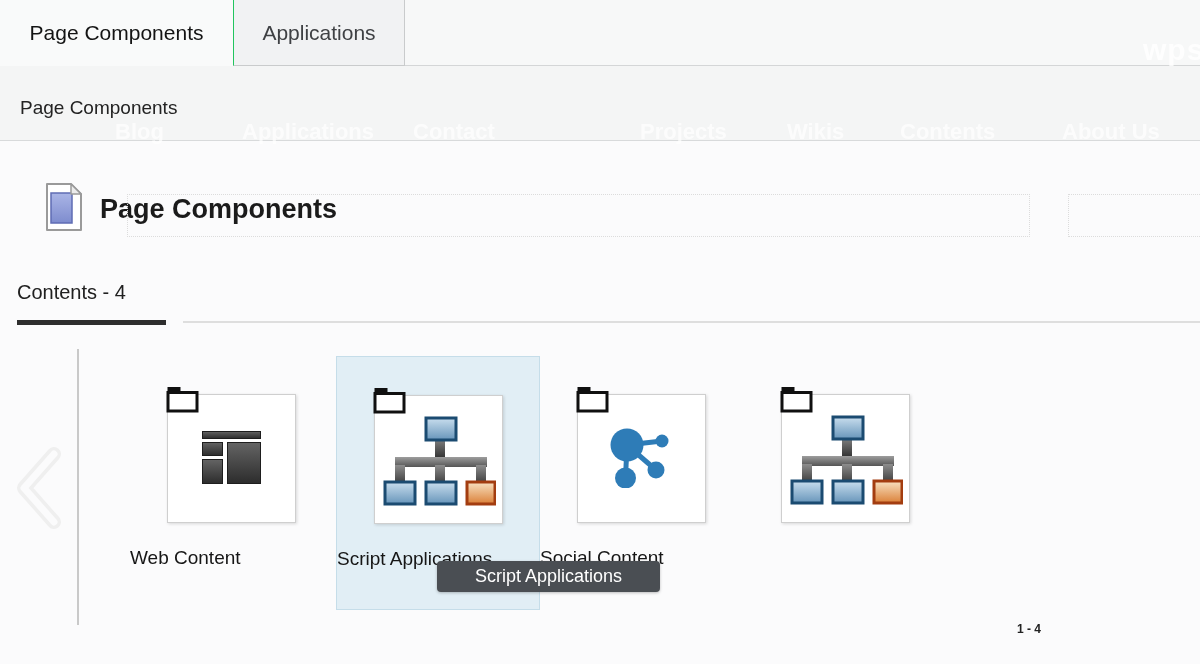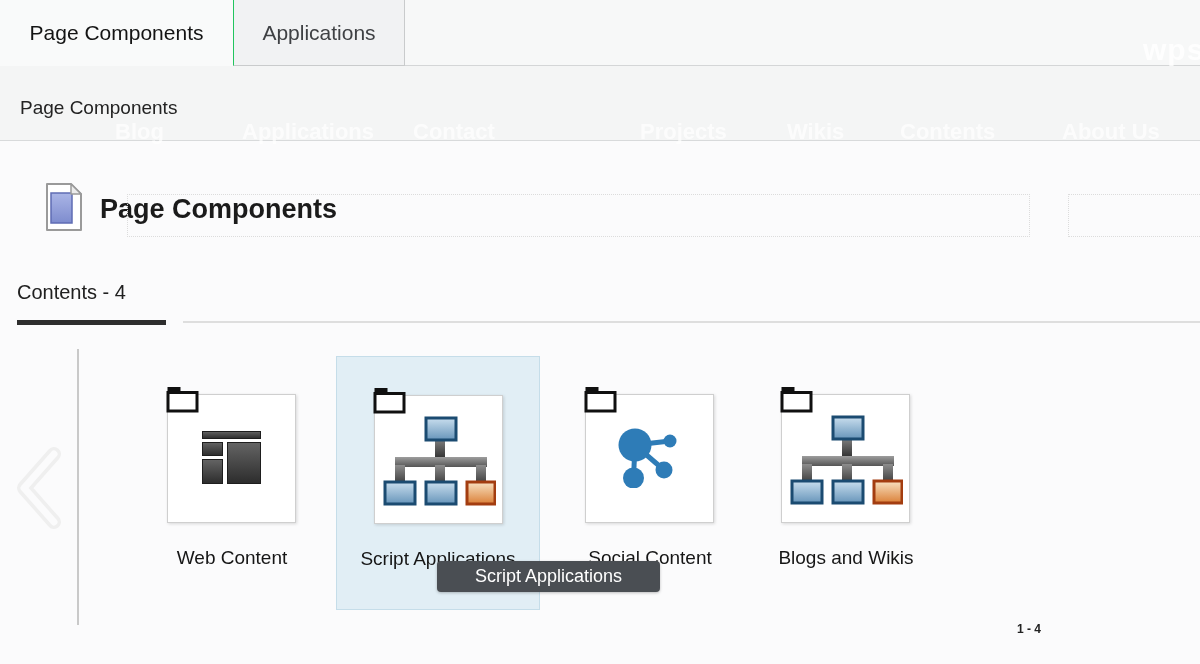--- a/index.html
+++ b/index.html
@@ -79,37 +79,37 @@
   
   .prev-arrow { position:absolute; left:8px; top:446px; width:56px; height:84px; cursor:pointer; }
   .carousel-divider {
     position:absolute; left:77px; top:349px; width:2px; height:276px; background:#c9c9c9;
   }
   .cell {
     position:absolute; top:356px; width:204px; height:254px;
   }
   .cell.c0 { left:130px; }
   .cell.c1 { left:336px; }
-  .cell.c2 { left:540px;margin-left:8px; }
+  .cell.c2 { left:540px; }
   .cell.c3 { left:744px; }
   .cell.selected { background:#e1eef5; border:1px solid #c5dde9; }
   .card {
     position:absolute; left:37px; top:38px; width:129px; height:129px;
     background:#ffffff; border:1px solid #cfcfcf;
     box-shadow:1px 1px 3px rgba(0,0,0,0.14);
     cursor:pointer;
   }
   .folder-badge { position:absolute; left:-2px; top:-9px; width:33px; height:27px; }
   .tile-icon { position:absolute; }
   .icon-web     { left:34px; top:36px; width:59px; height:53px; }
   .icon-sitemap { left:7px;  top:20px; width:114px; height:90px; }
   .icon-social  { left:31px; top:33px; width:62px; height:60px; }
   .tile-label {
     position:absolute; left:0; top:191px; width:100%;
-    text-align:center; font-size:19px; color:#161616; white-space:nowrap;
+    font-size:19px; color:#161616; white-space:nowrap;
   }
 
   
   .tooltip {
     position:absolute; left:437px; top:561px; width:223px; height:31px;
     background:#4a4e53; color:#ffffff; border-radius:4px;
     display:flex; align-items:center; justify-content:center;
     font-size:18px; z-index:30; white-space:nowrap;
     box-shadow:0 1px 3px rgba(0,0,0,0.25);
   }
@@ -268,20 +268,19 @@
 
 <div class="cell c3">
   <div class="card">
     <svg class="folder-badge">
         <use href="#folder-sym"></use>
       </svg>
     <svg class="tile-icon icon-sitemap">
         <use href="#sitemap-sym"></use>
       </svg>
   </div>
-  <div class="tile-label">Blogs and Wikis</div>
 </div>
 
 <div class="tooltip">
   <span>Script Applications</span>
 </div>
 
 <div class="pagination">1 - 4</div>
 
 </body></html>

